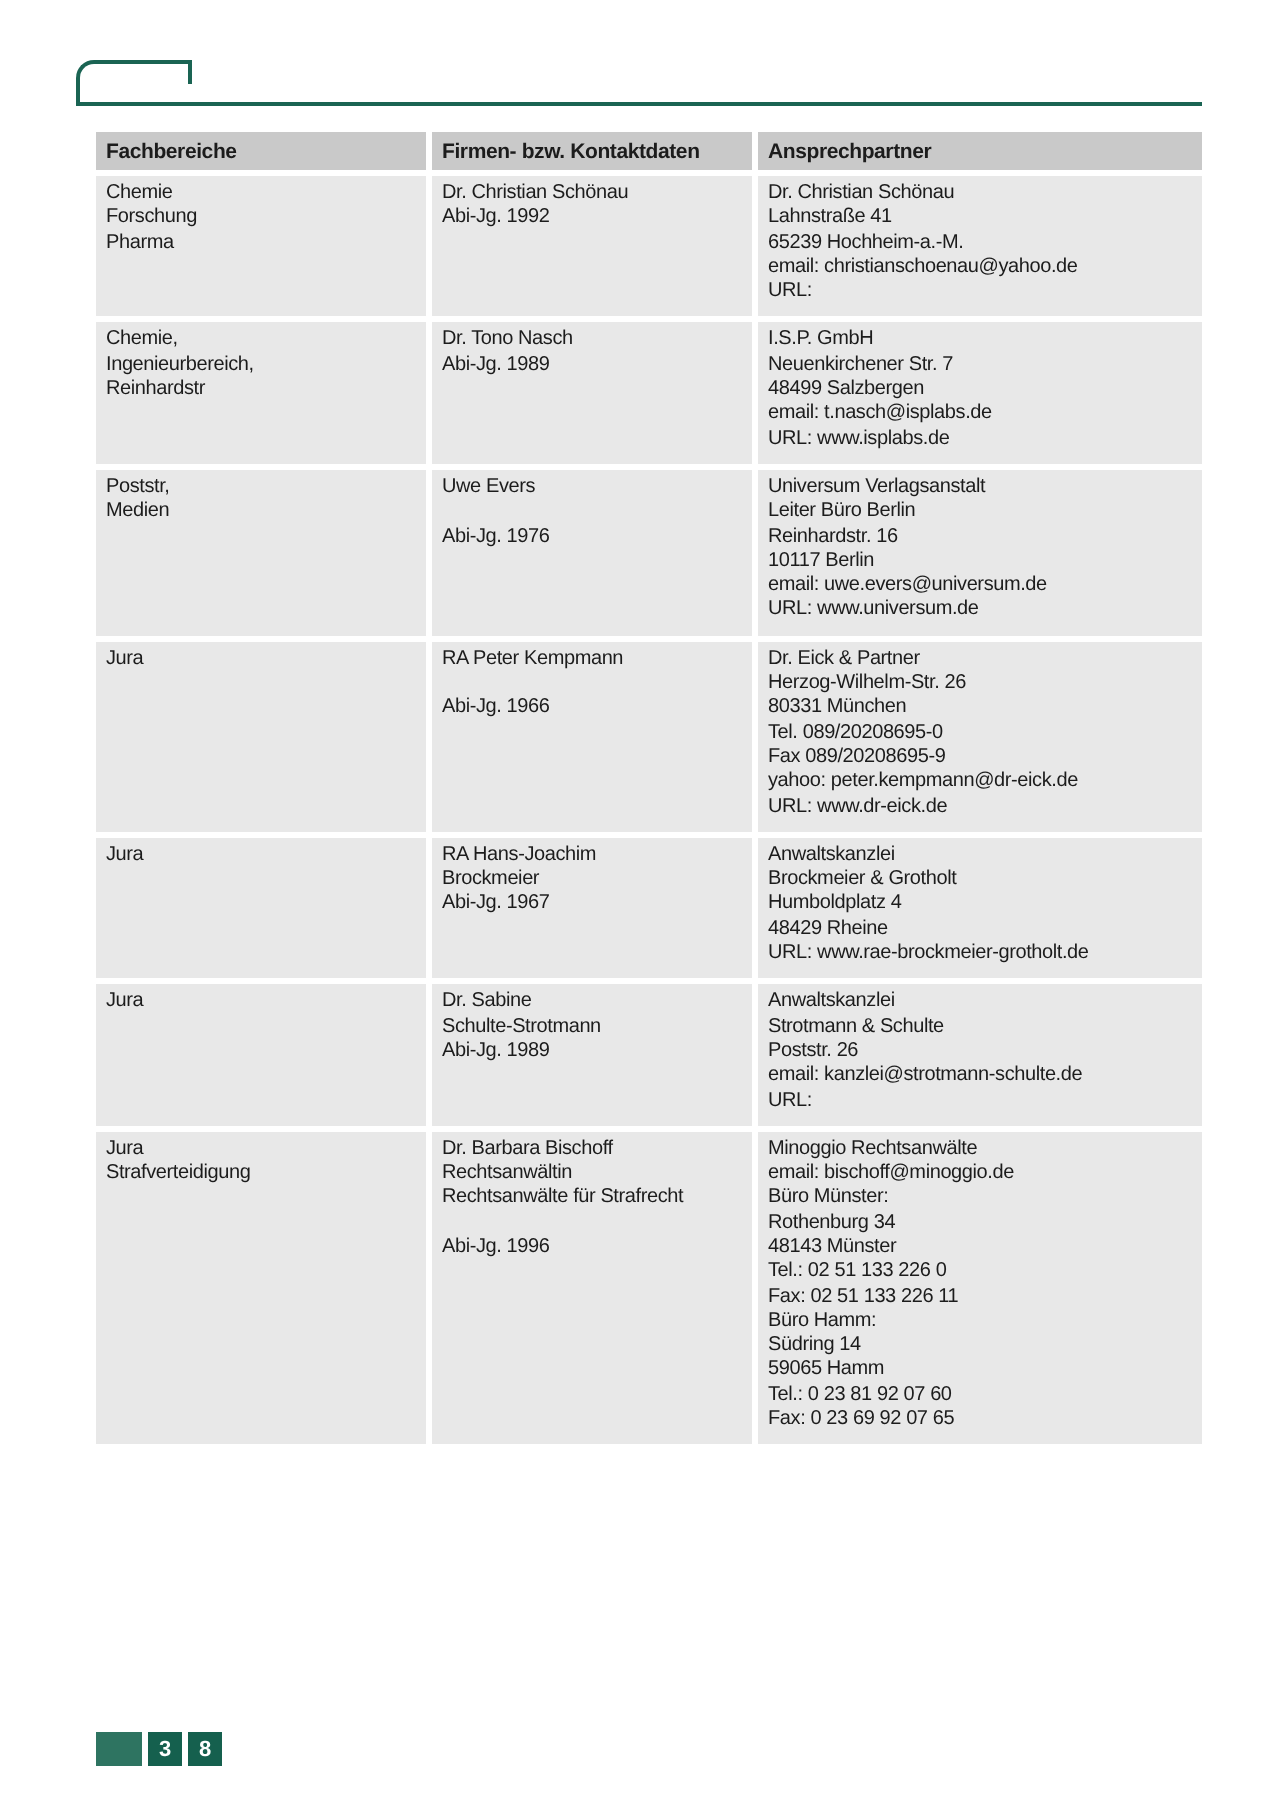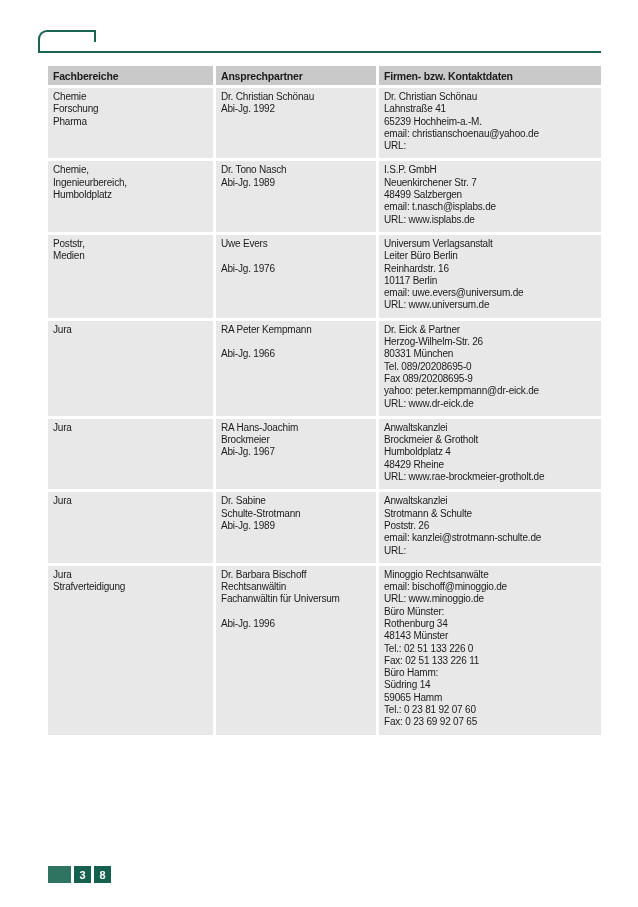--- a/index.html
+++ b/index.html
@@ -86,42 +86,42 @@
 <body>
 
 <div class="page">
 
   <div class="header-tab"></div>
   <h1 class="page-title">VAD PRAXISFORUM</h1>
   <div class="header-rule"></div>
 
   <div class="contacts-table" id="contacts-table">
     <div class="th">Fachbereiche</div>
+    <div class="th">Firmen- bzw. Kontaktdaten</div>
     <div class="th">Ansprechpartner</div>
-    <div class="th">Firmen- bzw. Kontaktdaten</div>
   <div class="cell">
         <div class="line">Chemie</div>
         <div class="line">Forschung</div>
         <div class="line">Pharma</div>
       </div>
       <div class="cell">
         <div class="line">Dr. Christian Schönau</div>
         <div class="line">Abi-Jg. 1992</div>
       </div>
       <div class="cell">
         <div class="line">Dr. Christian Schönau</div>
         <div class="line">Lahnstraße 41</div>
         <div class="line">65239 Hochheim-a.-M.</div>
         <div class="line">email: christianschoenau@yahoo.de</div>
         <div class="line">URL:</div>
       </div>
       <div class="cell">
         <div class="line">Chemie,</div>
         <div class="line">Ingenieurbereich,</div>
-        <div class="line">Humboldplatz</div>
+        <div class="line">Reinhardstr</div>
       </div>
       <div class="cell">
         <div class="line">Dr. Tono Nasch</div>
         <div class="line">Abi-Jg. 1989</div>
       </div>
       <div class="cell">
         <div class="line">I.S.P. GmbH</div>
         <div class="line">Neuenkirchener Str. 7</div>
         <div class="line">48499 Salzbergen</div>
         <div class="line">email: t.nasch@isplabs.de</div>
@@ -191,28 +191,27 @@
         <div class="line">email: kanzlei@strotmann-schulte.de</div>
         <div class="line">URL:</div>
       </div>
       <div class="cell">
         <div class="line">Jura</div>
         <div class="line">Strafverteidigung</div>
       </div>
       <div class="cell">
         <div class="line">Dr. Barbara Bischoff</div>
         <div class="line">Rechtsanwältin</div>
-        <div class="line">Fachanwältin für Universum</div>
+        <div class="line">Rechtsanwälte für Strafrecht</div>
         <div class="line">&nbsp;</div>
         <div class="line">Abi-Jg. 1996</div>
       </div>
       <div class="cell">
         <div class="line">Minoggio Rechtsanwälte</div>
         <div class="line">email: bischoff@minoggio.de</div>
-        <div class="line">URL: www.minoggio.de</div>
         <div class="line">Büro Münster:</div>
         <div class="line">Rothenburg 34</div>
         <div class="line">48143 Münster</div>
         <div class="line">Tel.: 02 51 133 226 0</div>
         <div class="line">Fax: 02 51 133 226 11</div>
         <div class="line">Büro Hamm:</div>
         <div class="line">Südring 14</div>
         <div class="line">59065 Hamm</div>
         <div class="line">Tel.: 0 23 81 92 07 60</div>
         <div class="line">Fax: 0 23 69 92 07 65</div>

